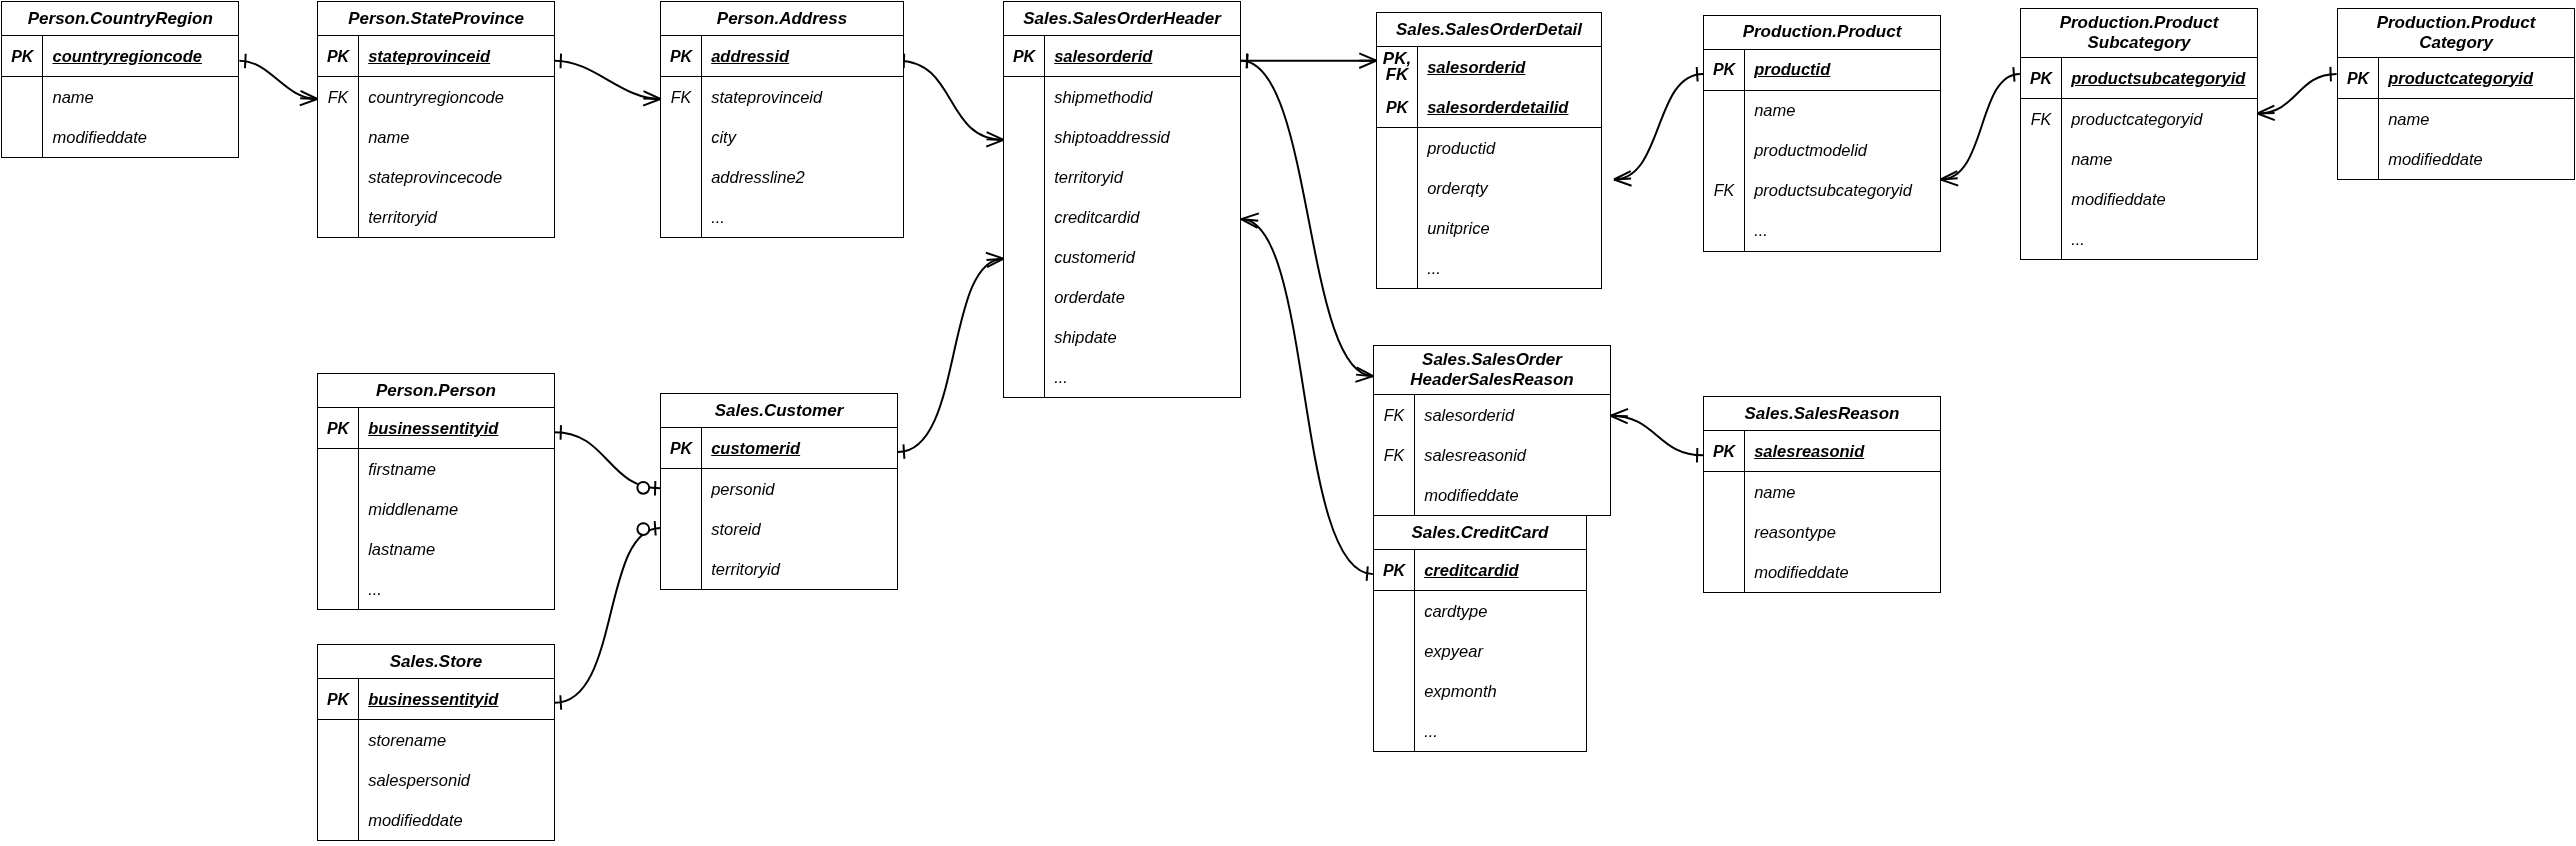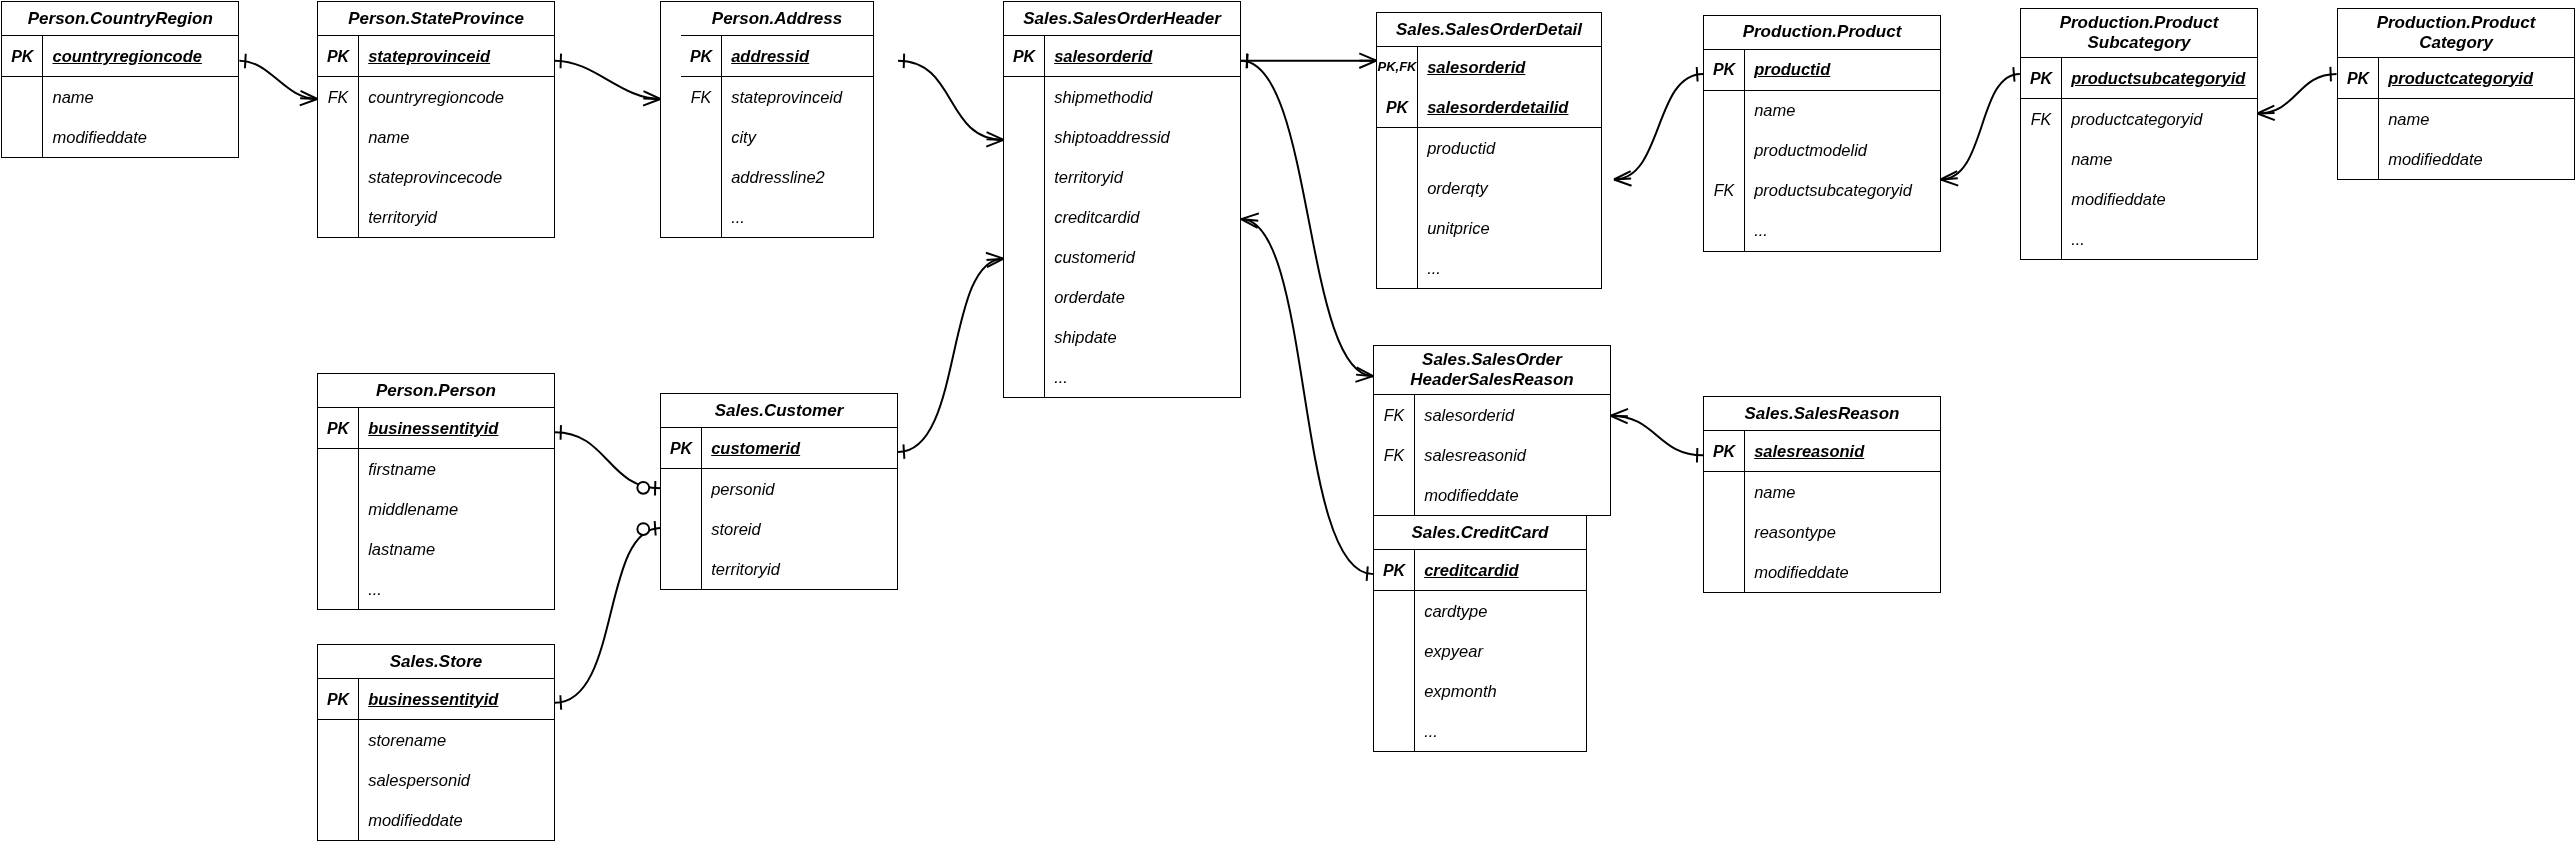--- a/index.html
+++ b/index.html
@@ -10,21 +10,21 @@
   .entity{position:absolute;border:1.3px solid #000;background:#fff;box-sizing:border-box;}
   .ent-title{text-align:center;font-weight:bold;font-size:17px;line-height:20px;
              padding:6.6px 4px;box-sizing:border-box;}
   .ent-title.two-line{padding:4px 4px;}
   .sect{border-top:1.3px solid #000;display:flex;box-sizing:border-box;}
   .keycol{width:41px;flex:0 0 41px;border-right:1.3px solid #000;box-sizing:border-box;
           display:flex;flex-direction:column;}
   .fieldcol{flex:1;box-sizing:border-box;display:flex;flex-direction:column;}
   .krow{height:40px;display:flex;align-items:center;justify-content:center;
         font-size:16px;font-weight:bold;line-height:17px;text-align:center;box-sizing:border-box;}
-  .krow.two{font-size:13px;line-height:16px;flex-direction:row;justify-content:center;}
+  .krow.two{font-size:17px;line-height:16px;flex-direction:column;justify-content:center;}
   .krow.fk{font-weight:normal;}
   .frow{height:40px;display:flex;align-items:center;font-size:16.5px;
         padding-left:9.2px;box-sizing:border-box;}
   .pk-name{font-weight:bold;text-decoration:underline;}
 </style>
 </head>
 <body>
 
 <div id="canvas">
   <svg id="edges" viewBox="0 0 3902 1282" xmlns="http://www.w3.org/2000/svg">
@@ -189,21 +189,21 @@
           </div>
           <div class="frow">
             <span>stateprovincecode</span>
           </div>
           <div class="frow">
             <span>territoryid</span>
           </div>
         </div>
       </div>
     </div>
-    <div class="entity" style="left: 660px; top: 1.3px; width: 214px; padding-left: 20px;">
+    <div class="entity" style="left: 660px; top: 1.3px; width: 244px;">
       <div class="ent-title">Person.Address</div>
       <div class="sect">
         <div class="keycol">
           <div class="krow">
             <span>PK</span>
           </div>
         </div>
         <div class="fieldcol">
           <div class="frow">
             <span class="pk-name">addressid</span>

